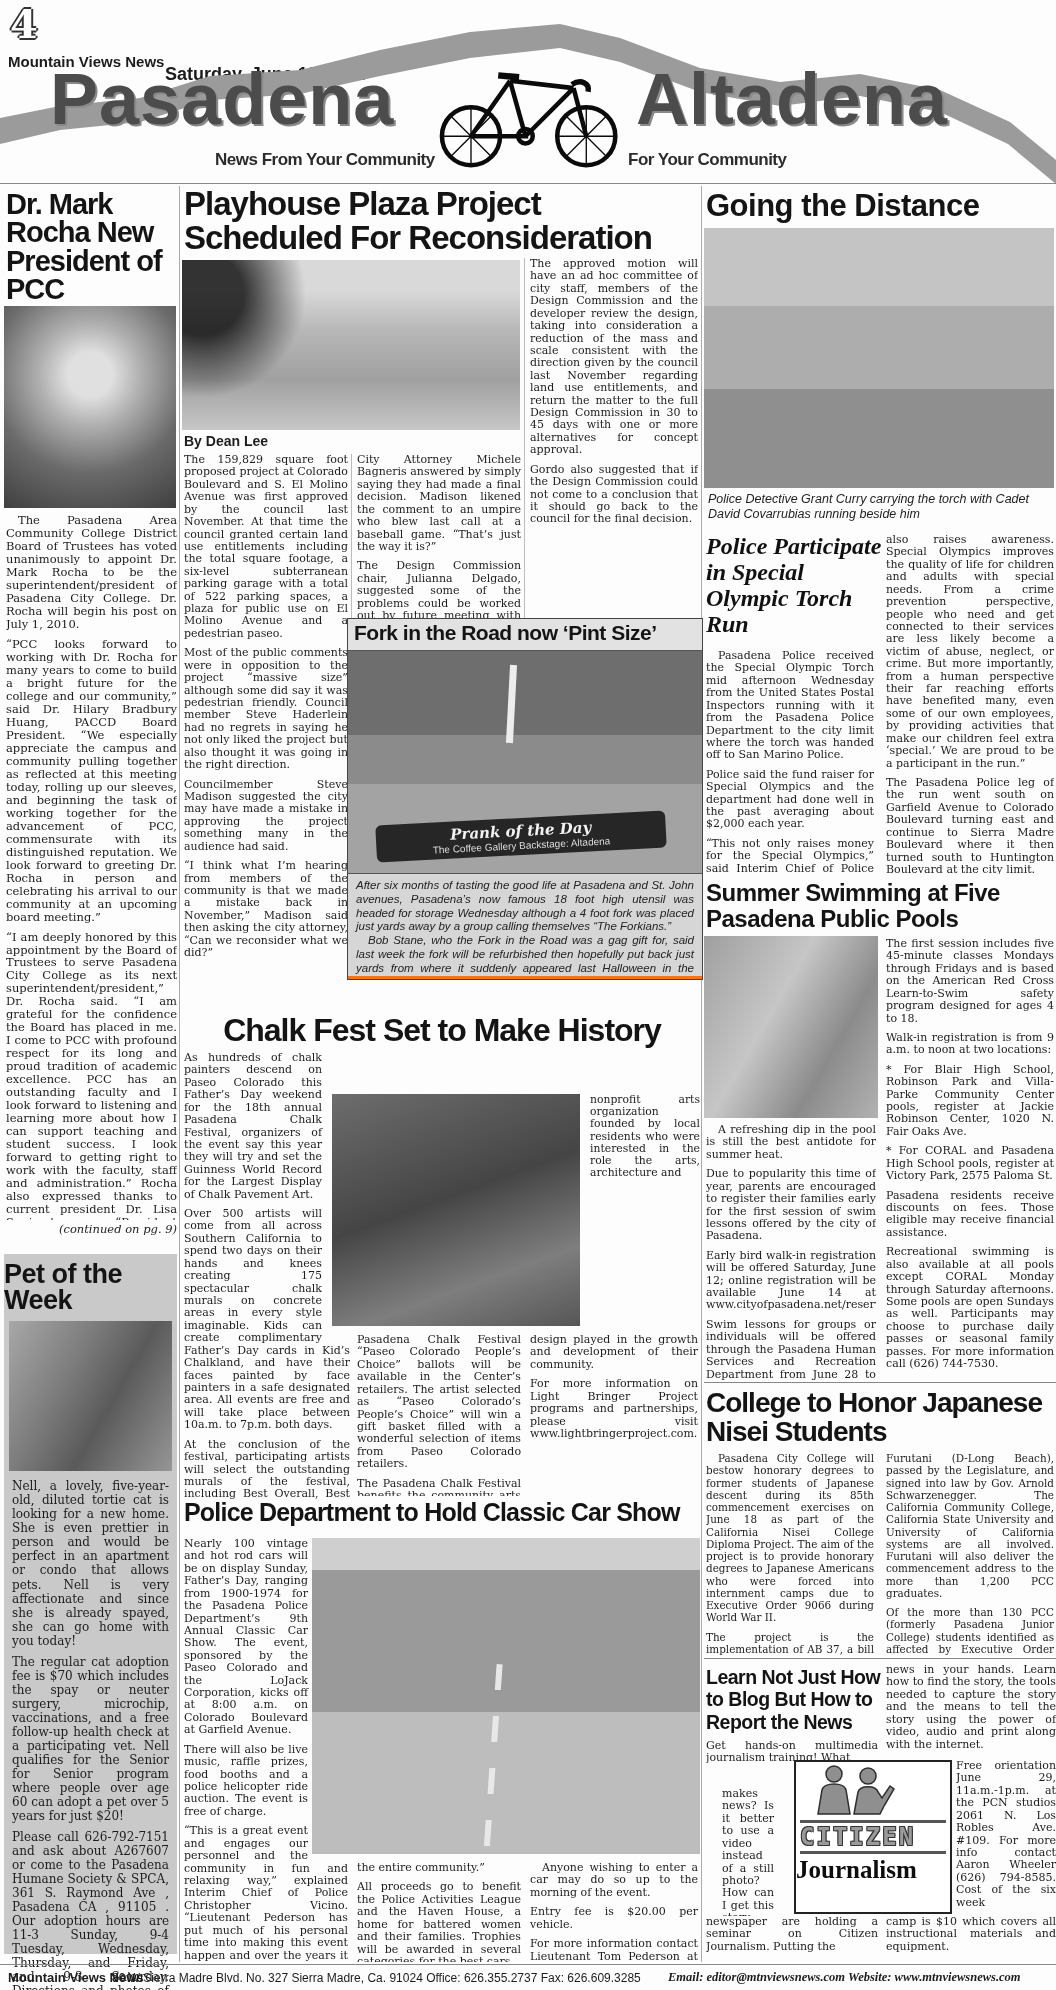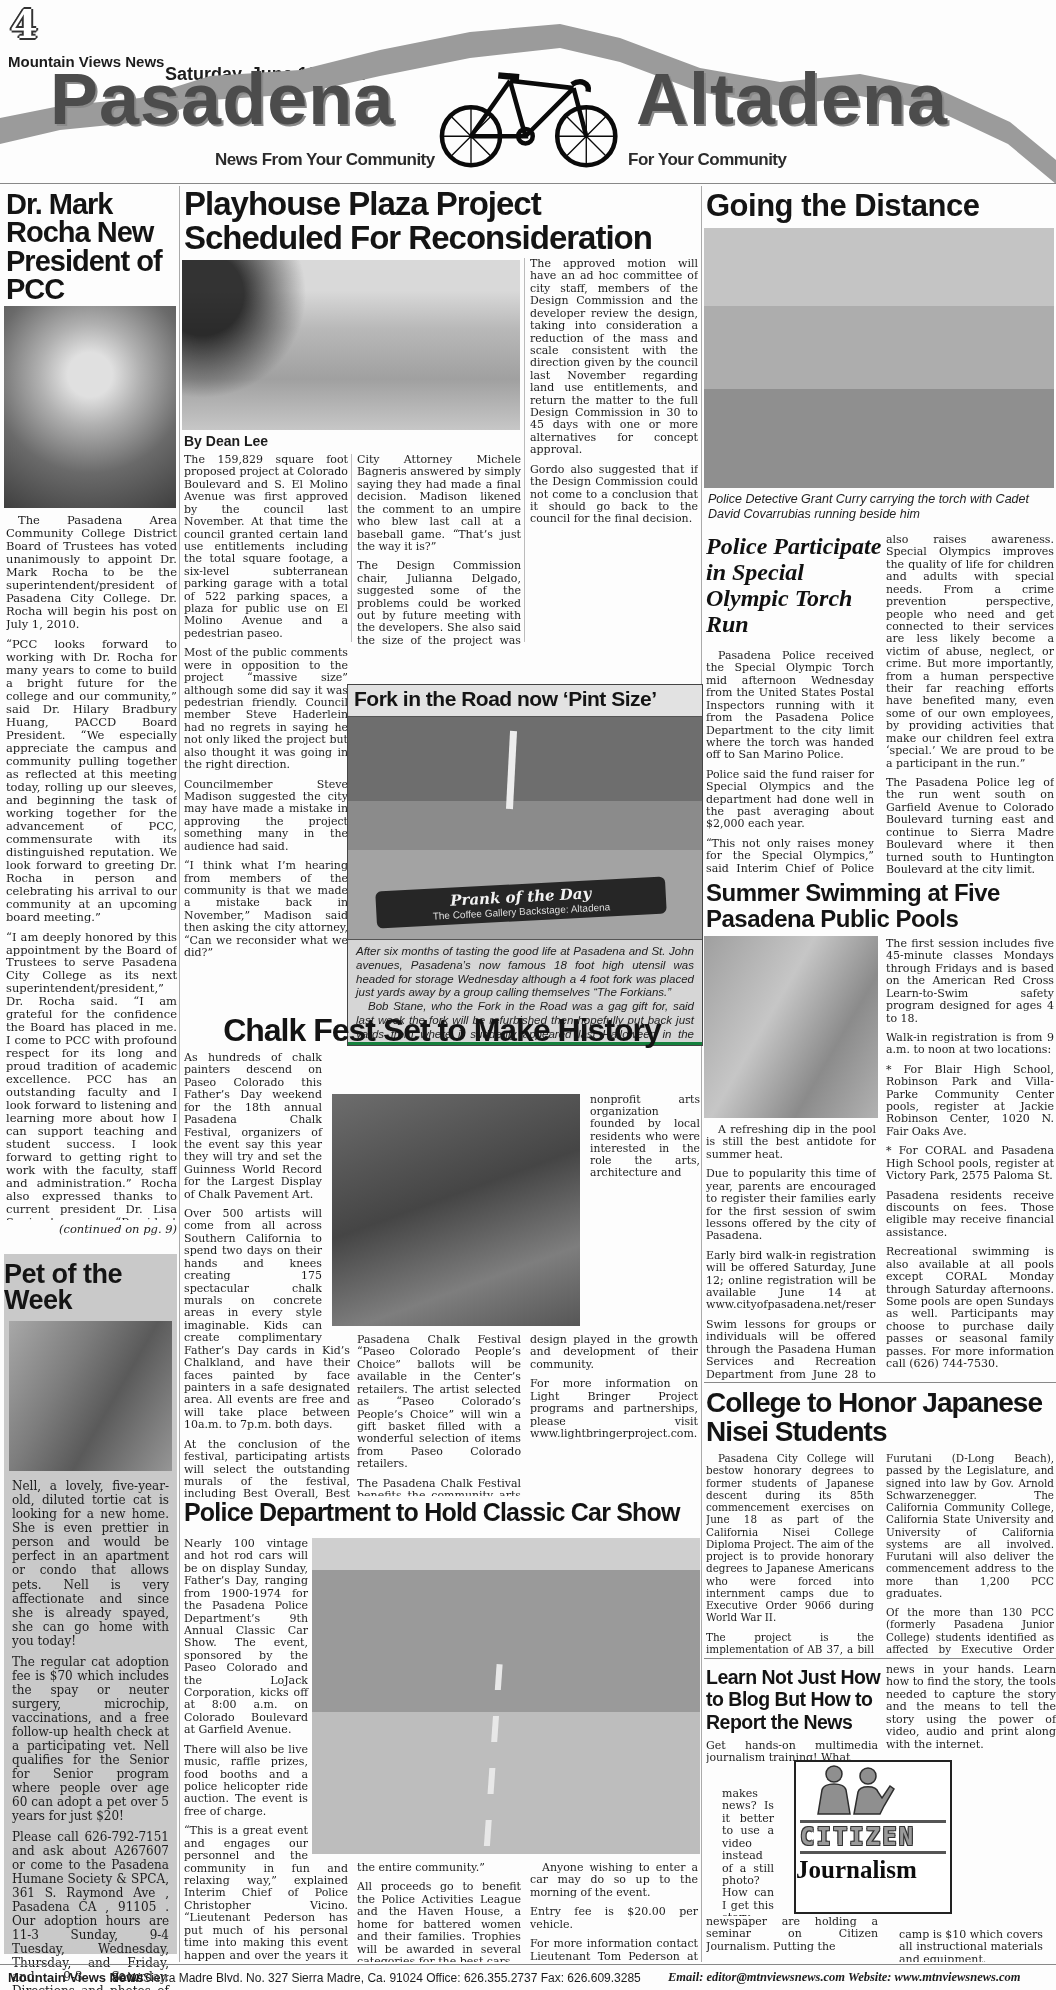--- a/index.html
+++ b/index.html
@@ -91,21 +91,21 @@
     </div>
   <div class="abs bt" style="left:357px;top:454px;width:164px;height:192px;">
       <p>City Attorney Michele Bagneris answered by simply saying they had made a final decision. Madison likened the comment to an umpire who blew last call at a baseball game. “That’s just the way it is?”</p>
       <p>The Design Commission chair, Julianna Delgado, suggested some of the problems could be worked out by future meeting with the developers. She also said the size of the project was not the problem but the actual design.</p>
     </div>
   <div class="abs bt" style="left:530px;top:258px;width:168px;height:386px;">
       <p>The approved motion will have an ad hoc committee of city staff, members of the Design Commission and the developer review the design, taking into consideration a reduction of the mass and scale consistent with the direction given by the council last November regarding land use entitlements, and return the matter to the full Design Commission in 30 to 45 days with one or more alternatives for concept approval.</p>
       <p>Gordo also suggested that if the Design Commission could not come to a conclusion that it should go back to the council for the final decision.</p>
     </div>
 
-  <div class="abs" style="left:347px;top:684px;width:354px;height:360px;border:1px solid #444;background:#15803d;">
+  <div class="abs" style="left:347px;top:618px;width:354px;height:360px;border:1px solid #444;background:#f97316;">
     <div class="hl" style="height:29px;background:#e2e2e2;border-bottom:1px solid #555;font-size:21px;padding:2px 6px 0 6px;letter-spacing:-0.5px;">Fork in the Road now ‘Pint Size’</div>
     <div class="photo" style="position:relative;height:222px;background:linear-gradient(180deg,#6e6e6e 0 38%,#8b8b8b 38% 60%,#a3a3a3 60%);">
       <div style="position:absolute;left:28px;bottom:18px;width:290px;transform:rotate(-3deg);background:#262626;border-radius:6px;text-align:center;padding:4px 0;">
         <div style="color:#f2f2f2;font-family:'DejaVu Serif',serif;font-style:italic;font-weight:bold;font-size:15px;">Prank of the Day</div>
         <div style="color:#ddd;font-family:'Liberation Sans',sans-serif;font-size:10px;">The Coffee Gallery Backstage: Altadena</div>
       </div>
       <div style="position:absolute;left:160px;top:14px;width:7px;height:78px;background:#ededed;transform:rotate(3deg);"></div>
     </div>
     <div class="capt fork-cap" style="height:92px;background:#d6d6d6;border-top:1px solid #555;padding:5px 8px;font-size:11.5px;overflow:hidden;">
         <p>After six months of tasting the good life at Pasadena and St. John avenues, Pasadena’s now famous 18 foot high utensil was headed for storage Wednesday although a 4 foot fork was placed just yards away by a group calling themselves “The Forkians.”</p>
@@ -216,25 +216,28 @@
         <circle cx="38" cy="10" r="8"></circle>
         <path d="M22,50 L26,26 C28,18 48,18 50,26 L54,50 Z"></path>
         <circle cx="72" cy="12" r="8"></circle>
         <path d="M58,50 L62,28 C64,21 80,21 82,28 L86,34 L94,22 L98,25 L88,42 L84,50 Z"></path>
       </g>
     </svg>
     <div style="border-top:3px solid #555;border-bottom:3px solid #555;margin:0 4px;font-family:'DejaVu Sans Mono',monospace;font-weight:bold;font-size:24px;letter-spacing:2px;color:#9a9a9a;text-shadow:-1px -1px 0 #333,1px -1px 0 #333,-1px 1px 0 #333,1px 1px 0 #333;">CITIZEN</div>
     <div style="font-family:'Liberation Serif',serif;font-weight:bold;font-size:25px;color:#0d0d0d;margin-top:2px;">Journalism</div>
   </div>
 
+  <div class="abs bt" style="left:956px;top:1760px;width:100px;height:154px;">
+    <p style="margin:0;text-align:justify;">Free orientation June 29, 11a.m.-1p.m. at the PCN studios 2061 N. Los Robles Ave. #109. For more info contact Aaron Wheeler (626) 794-8585. Cost of the six week</p>
+  </div>
   <div class="abs bt" style="left:706px;top:1916px;width:172px;height:46px;">
     <p style="margin:0;text-align:justify;">newspaper are holding a seminar on Citizen Journalism.  Putting the</p>
   </div>
   <div class="abs bt" style="left:886px;top:1916px;width:170px;height:46px;">
-    <p style="margin:13px;text-align:justify;">camp is $10 which covers all instructional materials and equipment.</p>
+    <p style="margin:0;text-align:justify;">camp is $10 which covers all instructional materials and equipment.</p>
   </div>
 
   <div class="abs hrule" style="left:0;top:1964px;width:1056px;"></div>
   <div class="abs" style="left:8px;top:1970px;font-family:'Liberation Sans',sans-serif;font-weight:bold;font-size:13px;">Mountain Views News</div>
   <div class="abs" style="left:112px;top:1971px;font-family:'Liberation Sans',sans-serif;font-size:12px;">80 W Sierra Madre Blvd.  No. 327   Sierra Madre, Ca.  91024   Office:  626.355.2737  Fax:  626.609.3285</div>
   <div class="abs" style="left:668px;top:1970px;font-family:'Liberation Serif',serif;font-style:italic;font-weight:bold;font-size:12.5px;">Email:  editor@mtnviewsnews.com  Website:  www.mtnviewsnews.com</div>
 
 </div>
 
 </body></html>

